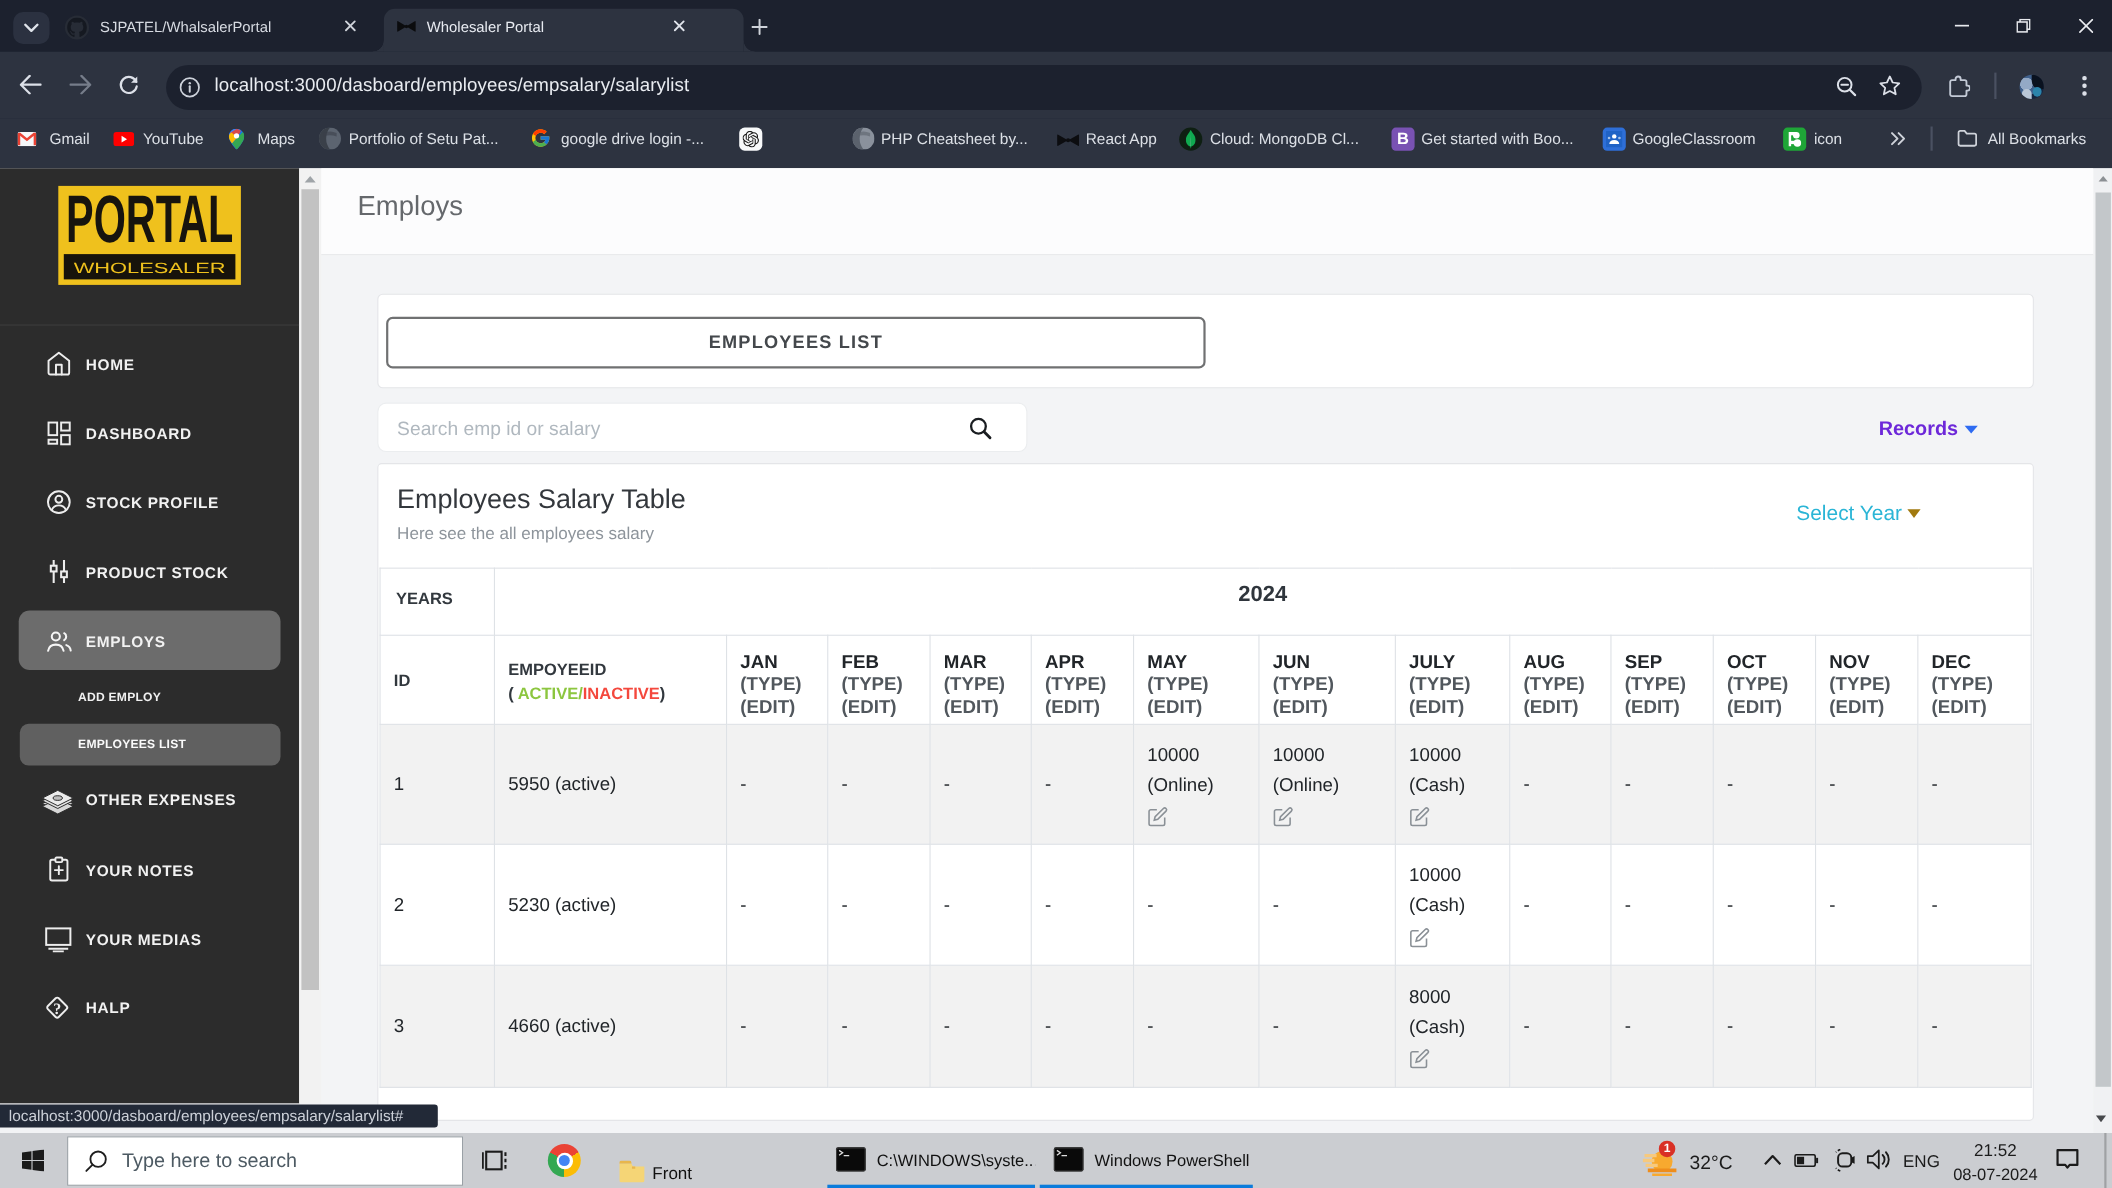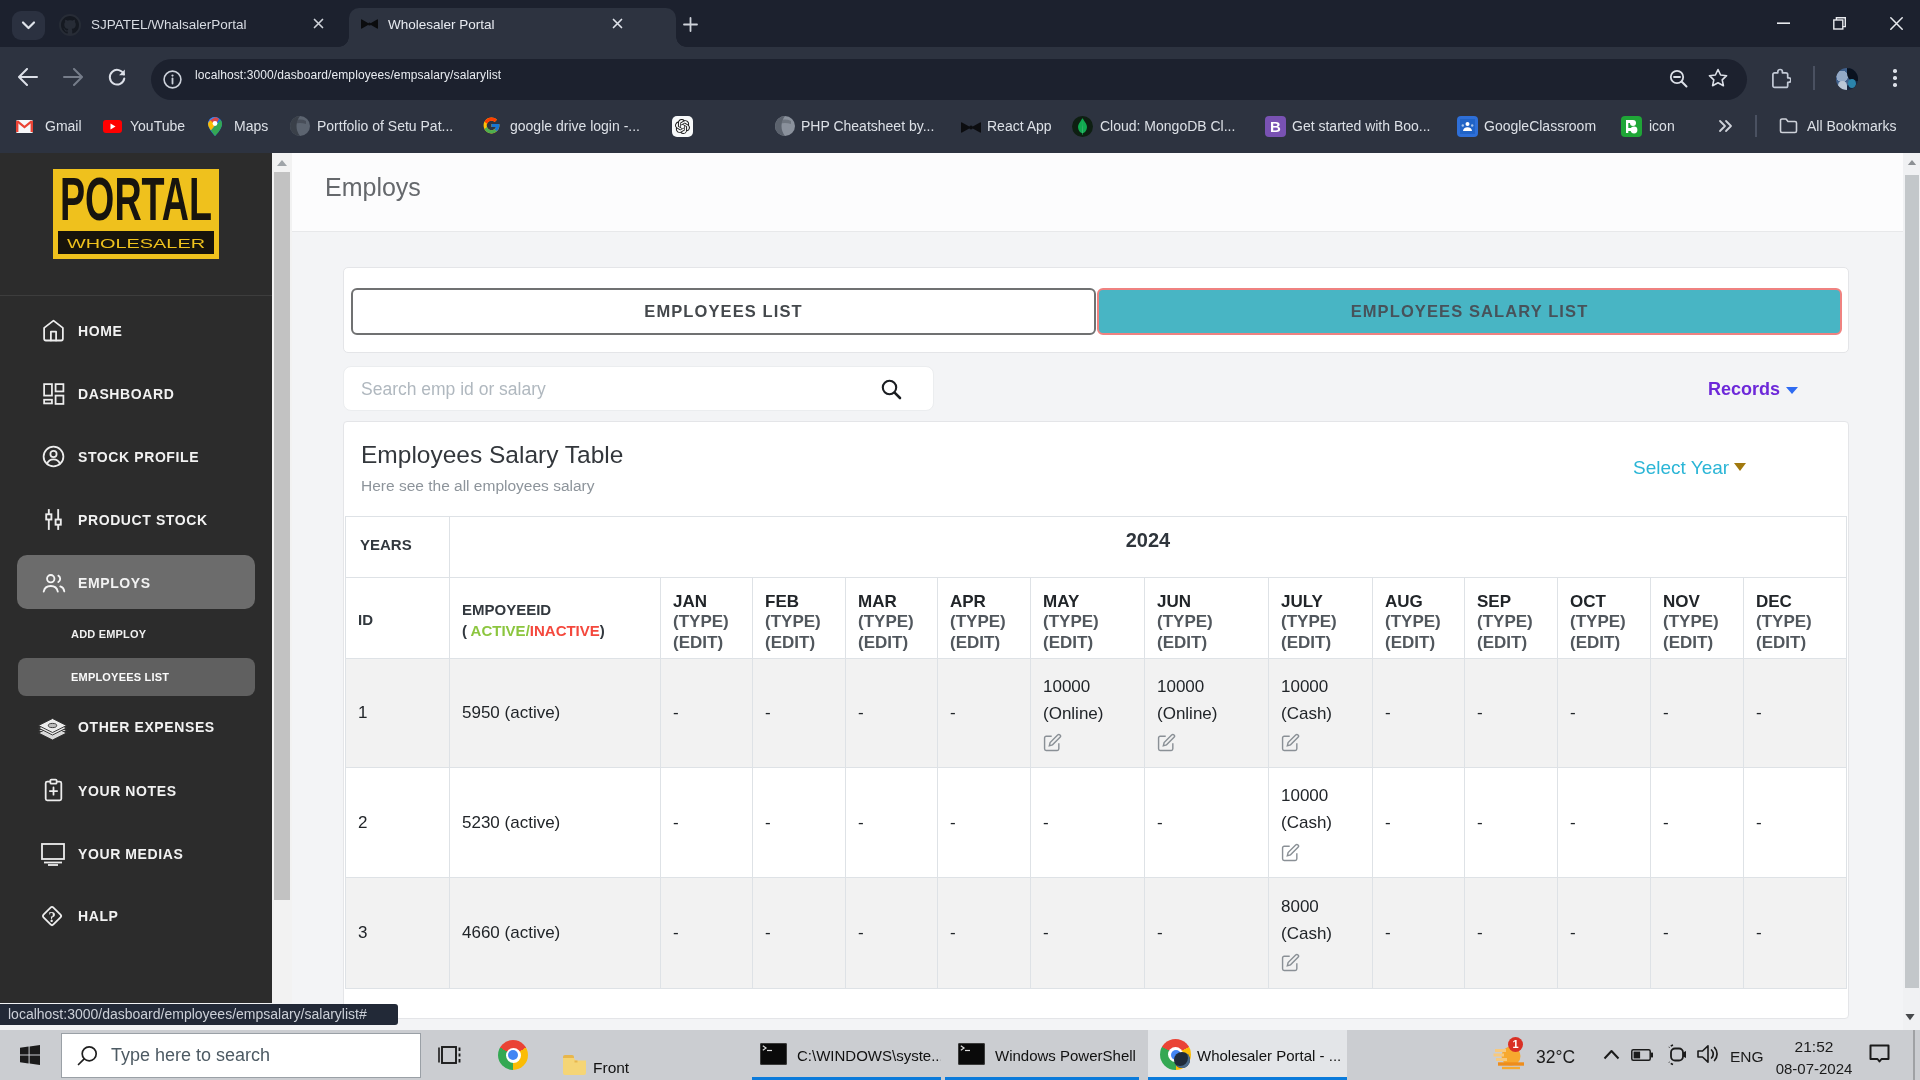--- a/index.html
+++ b/index.html
@@ -88,21 +88,21 @@
         <path d="M17.8 2.5 L17.8 8.2 L12.1 8.2 Z" fill="#dce0e8"></path>
       </svg>
 
     <div class="abs" style="left:151px;top:12px;width:1596px;height:41px;border-radius:21px;background:#1c212e;"></div>
 
     <svg class="abs" style="left:163px;top:23px;" width="19" height="19" viewBox="0 0 19 19">
         <circle cx="9.5" cy="9.5" r="8.4" stroke="#ccd1da" stroke-width="1.6" fill="none"></circle>
         <path d="M9.5 8.4 L9.5 13.5" stroke="#ccd1da" stroke-width="1.8" stroke-linecap="round"></path>
         <circle cx="9.5" cy="5.6" r="1.1" fill="#ccd1da"></circle>
       </svg>
-    <div class="abs" style="left:195px;top:21px;color:#e9ecf1;font-size:12px;letter-spacing:0.1px;">localhost:3000/dasboard/employees/empsalary/salarylist</div>
+    <div class="abs" style="left:195px;top:21px;color:#e9ecf1;font-size:17px;letter-spacing:0.1px;">localhost:3000/dasboard/employees/empsalary/salarylist</div>
 
     <svg class="abs" style="left:1669px;top:22px;" width="19" height="19" viewBox="0 0 19 19">
         <circle cx="8" cy="8" r="6.2" stroke="#dce0e8" stroke-width="1.8" fill="none"></circle>
         <path d="M5 8 L11 8" stroke="#dce0e8" stroke-width="1.8" stroke-linecap="round"></path>
         <path d="M12.8 12.8 L17.5 17.5" stroke="#dce0e8" stroke-width="2" stroke-linecap="round"></path>
       </svg>
 
     <svg class="abs" style="left:1708px;top:21px;" width="20" height="20" viewBox="0 0 20 20">
         <path d="M10 1.5 L12.6 7 L18.6 7.7 L14.2 11.8 L15.4 17.7 L10 14.8 L4.6 17.7 L5.8 11.8 L1.4 7.7 L7.4 7 Z" stroke="#dce0e8" stroke-width="1.6" fill="none" stroke-linejoin="round"></path>
       </svg>
@@ -323,21 +323,20 @@
     <svg class="abs" style="left:1905px;top:860px;" width="10" height="8" viewBox="0 0 12 8">
         <path d="M6 8 L11.5 0.5 L0.5 0.5 Z" fill="#47494c"></path>
       </svg>
     <div class="abs" style="left:1904.5px;top:22px;width:14px;height:813px;background:#c3c7ca;"></div>
     <div class="main">
       <div class="abs" style="left:0;top:0;width:1611px;height:79px;background:#fcfcfd;border-bottom:1px solid #e7e8ea;"></div>
       <div class="abs" style="left:33px;top:20px;font-size:25px;color:#65686c;">Employs</div>
 
       <div class="card" style="left:51px;top:114px;width:1506px;height:86px;"></div>
       <div class="abs" style="left:59px;top:135px;width:745px;height:47px;background:#fff;border:2px solid #707172;border-radius:6px;text-align:center;line-height:43px;font-weight:bold;font-size:16.5px;color:#44484c;letter-spacing:1.1px;">EMPLOYEES LIST</div>
-      <div class="abs" style="left:805px;top:135px;width:745px;height:47px;background:#48b5c4;border:2px solid #ef8280;border-radius:6px;text-align:center;line-height:43px;font-weight:bold;font-size:16.5px;color:#47525a;letter-spacing:1.1px;">EMPLOYEES SALARY LIST</div>
 
       <div class="abs" style="left:51px;top:213px;width:591px;height:45px;background:#fff;border:1px solid #ebedef;border-radius:8px;"></div>
       <div class="abs" style="left:69px;top:226px;font-size:17.5px;color:#b0b8bf;">Search emp id or salary</div>
       <svg class="abs" style="left:589px;top:226px;" width="21" height="21" viewBox="0 0 21 21">
           <circle cx="8.5" cy="8.5" r="6.7" stroke="#1a1d21" stroke-width="2.1" fill="none"></circle>
           <path d="M13.6 13.6 L19 19" stroke="#1a1d21" stroke-width="2.6" stroke-linecap="round"></path>
         </svg>
       <div class="abs" style="left:1416px;top:226px;font-size:18px;color:#6d28d9;font-weight:bold;">Records</div>
       <div class="abs" style="left:1494px;top:234px;width:0;height:0;border-left:6px solid transparent;border-right:6px solid transparent;border-top:7px solid #2e6bf2;"></div>
 
@@ -499,28 +498,20 @@
     <div class="tbtn" style="left:945px;width:194px;">
       <div class="abs" style="left:13px;top:13px;width:27px;height:22px;background:#0a0a0a;border-radius:2px;box-shadow:inset 0 0 0 1px #3a3a3a;"></div>
       <svg class="abs" style="left:15px;top:15px;" width="16" height="10" viewBox="0 0 16 10">
           <path d="M0.8 0.8 L4 3 L0.8 5.2" stroke="#ddd" stroke-width="1.2" fill="none"></path>
           <path d="M5 5.5 H10" stroke="#ddd" stroke-width="1.2"></path>
         </svg>
       <div class="tblabel" style="left:50px;top:17px;font-size:15px;">Windows PowerShell</div>
       <div class="underline"></div>
     </div>
 
-    <div class="tbtn" style="left:1148px;width:199px;background:#e3e5e8;">
-      <div class="abs" style="left:12px;top:9px;width:31px;height:31px;border-radius:50%;background:conic-gradient(#ea4335 0deg 60deg,#fbbc05 60deg 180deg,#34a853 180deg 300deg,#ea4335 300deg 360deg);"></div>
-      <div class="abs" style="left:20px;top:17px;width:15px;height:15px;border-radius:50%;background:#fff;"></div>
-      <div class="abs" style="left:22.5px;top:19.5px;width:10px;height:10px;border-radius:50%;background:#4285f4;"></div>
-      <div class="abs" style="left:26px;top:22px;width:16px;height:16px;border-radius:50%;background:#1f2b3a;box-shadow:inset -2px -2px 0 #4a6a8a;"></div>
-      <div class="tblabel" style="left:49px;top:17px;font-size:15px;">Wholesaler Portal - ...</div>
-      <div class="underline"></div>
-    </div>
 
     <svg class="abs" style="left:1493px;top:11px;" width="32" height="31" viewBox="0 0 32 31">
         <circle cx="18" cy="15" r="9.5" fill="#f7a92f"></circle>
         <path d="M2 9.5 H13 M0.5 14 H11 M3 18.5 H14" stroke="#f7c97e" stroke-width="3"></path>
         <path d="M5 23 H31" stroke="#ee8d1c" stroke-width="3.4"></path>
         <path d="M9 27 H27" stroke="#f7a92f" stroke-width="2.4"></path>
       </svg>
     <div class="abs" style="left:1508px;top:7px;width:15px;height:15px;border-radius:50%;background:#d93025;color:#fff;font-size:11px;font-weight:bold;text-align:center;line-height:15px;">1</div>
     <div class="abs" style="left:1536px;top:17px;color:#1b1b1b;font-size:17.5px;">32°C</div>
     <svg class="abs" style="left:1603px;top:19px;" width="17" height="11" viewBox="0 0 17 11">

